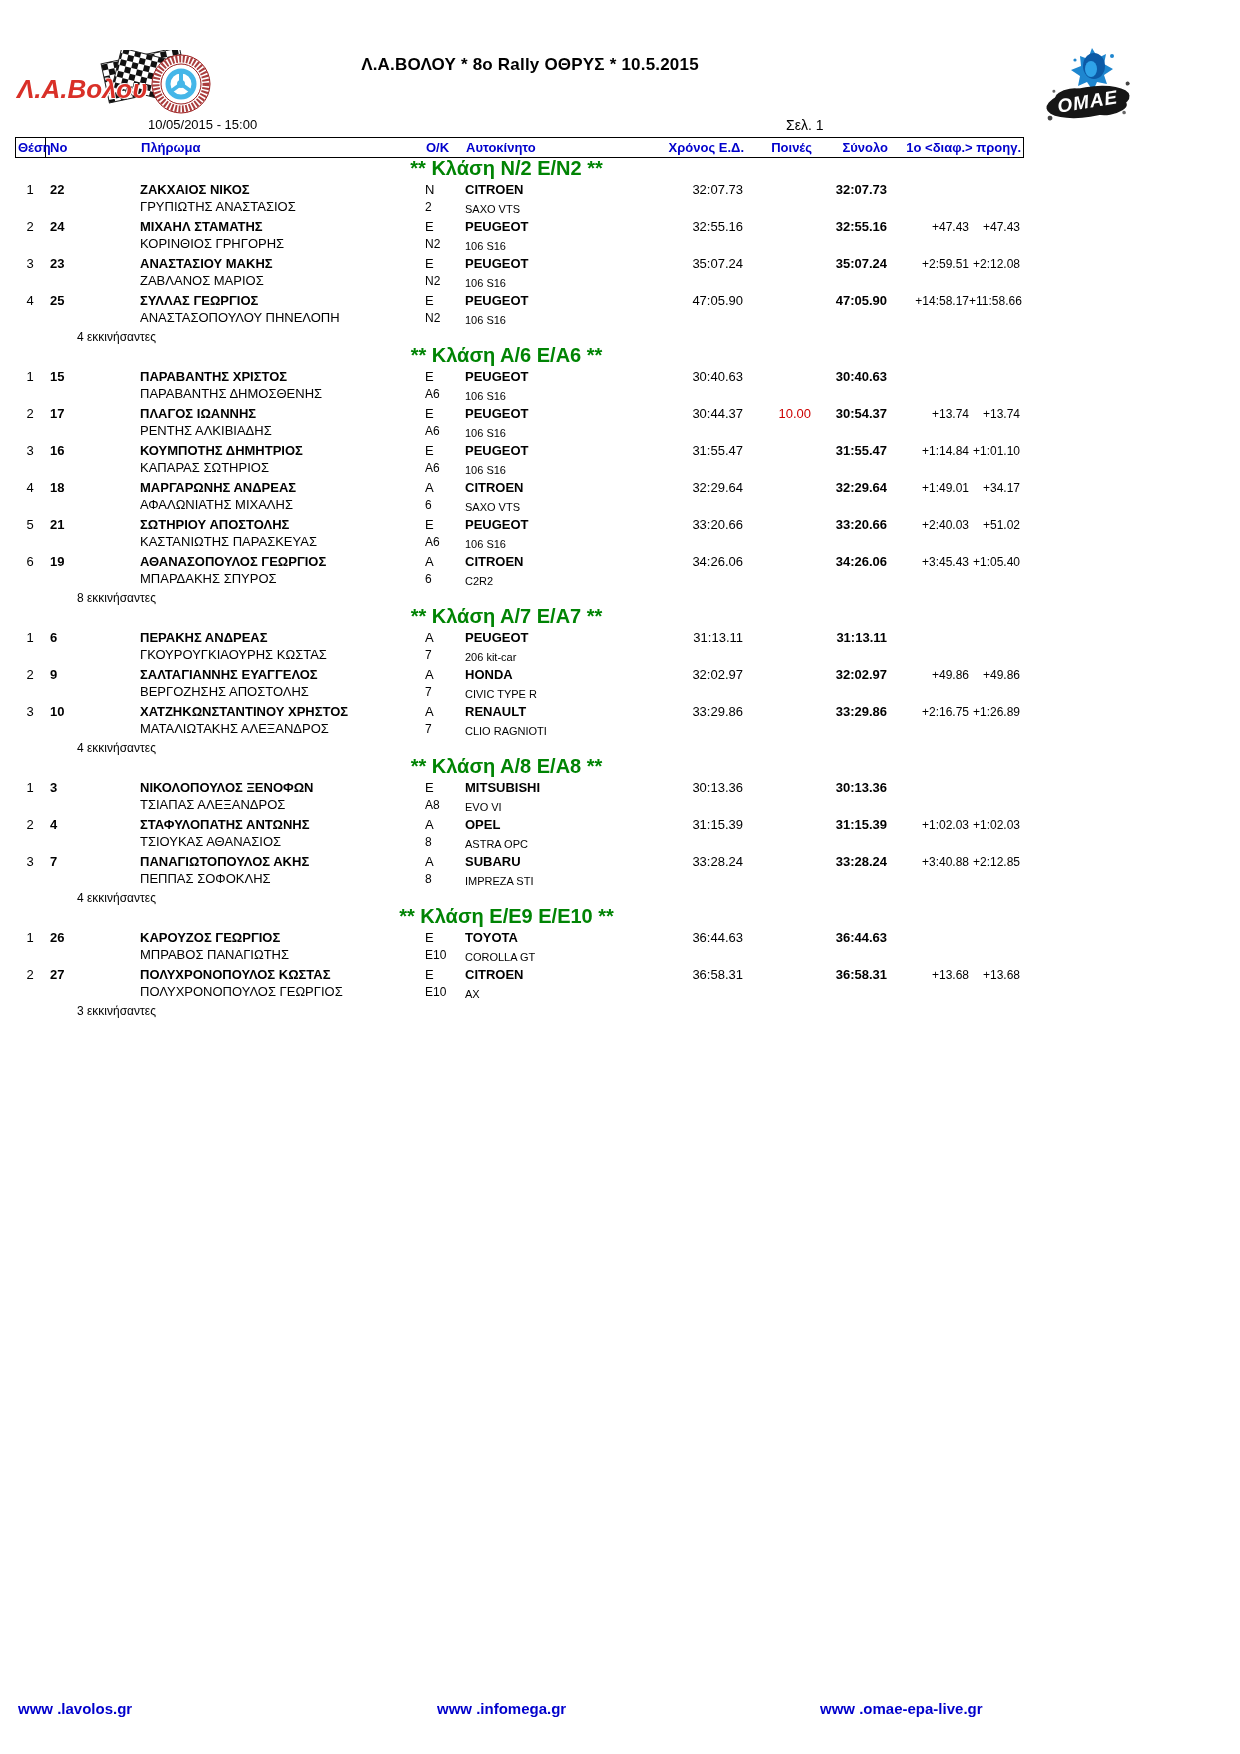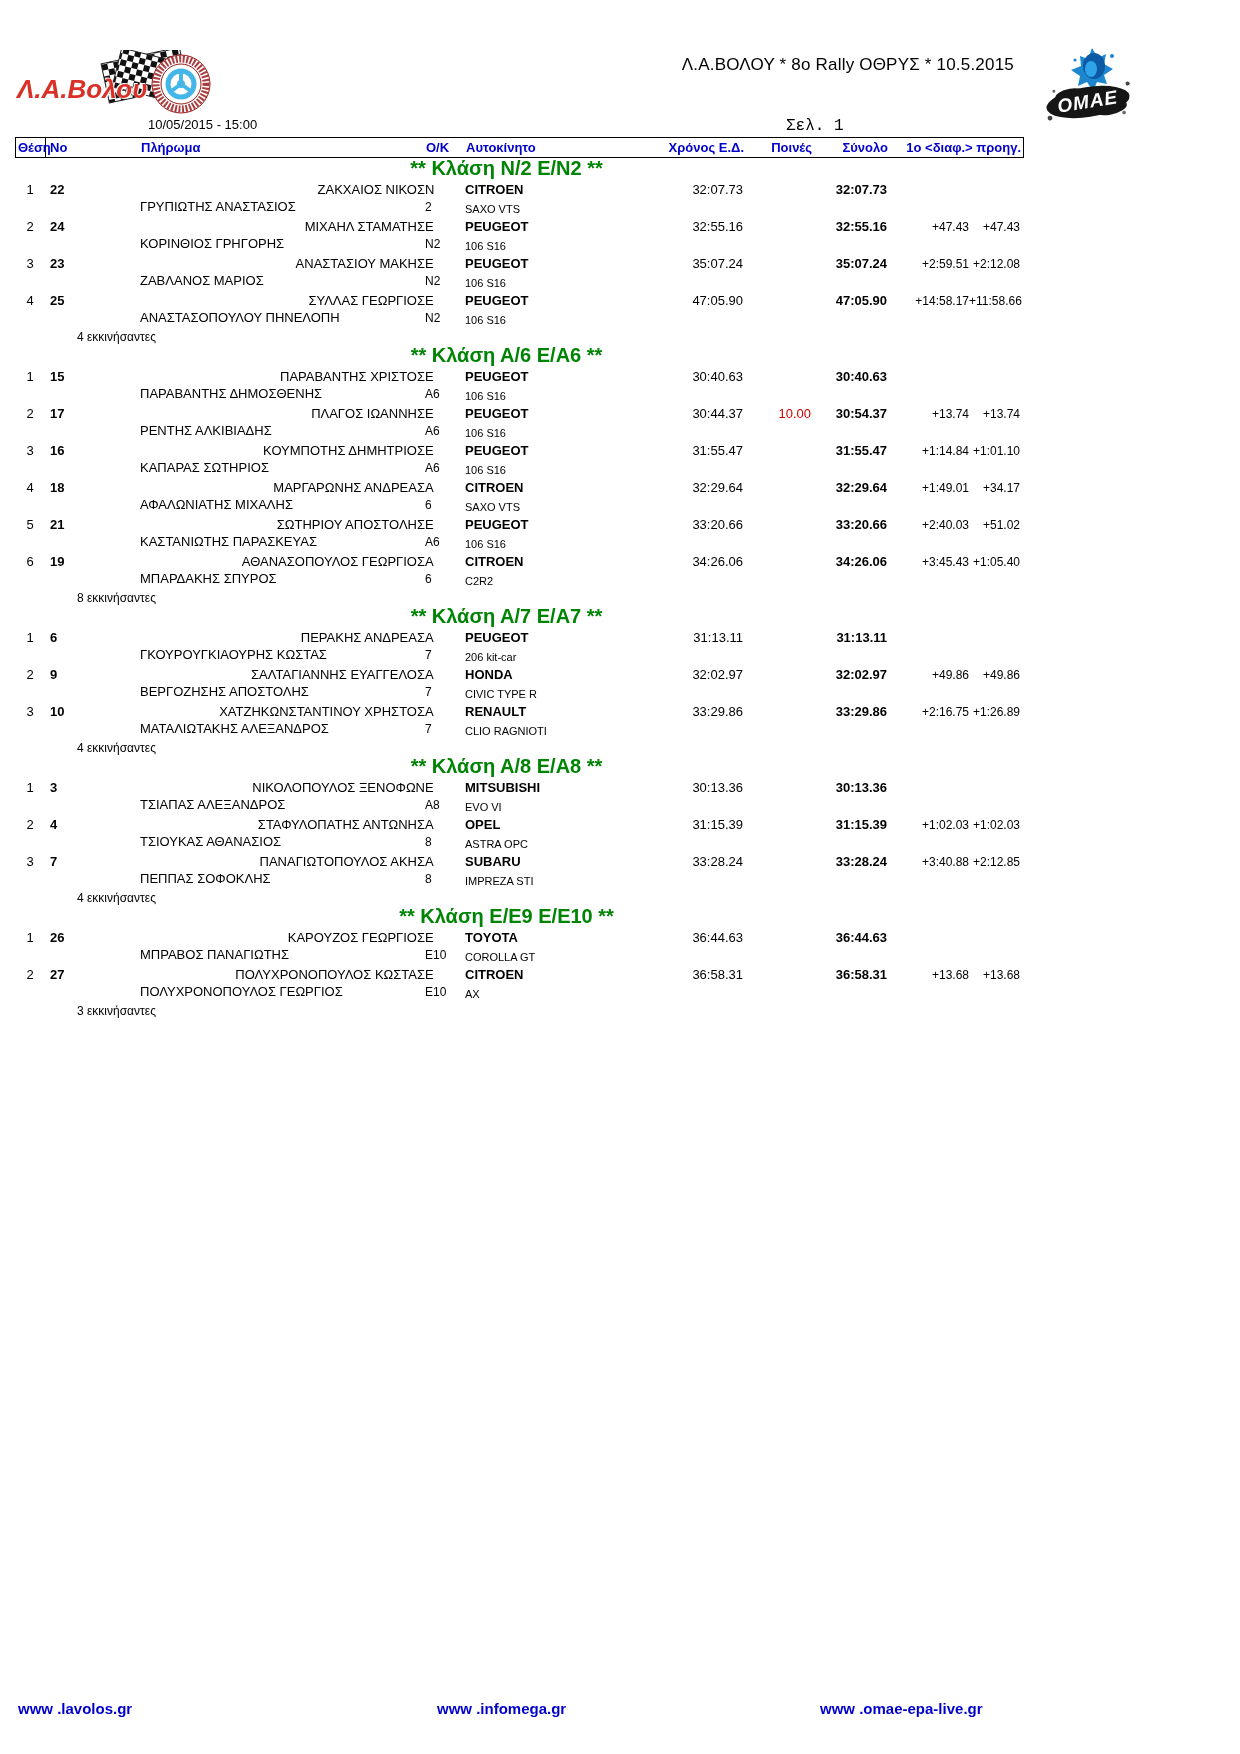--- a/index.html
+++ b/index.html
@@ -1,26 +1,26 @@
 <!DOCTYPE html>
 <html><head>
 <meta charset="utf-8">
 <style>
   html,body{margin:0;padding:0;background:#fff;}
   .page{position:relative;width:1240px;height:1754px;background:#fff;overflow:hidden;
         font-family:"Liberation Sans","DejaVu Sans",sans-serif;color:#000;
         --blue:#0000cc;--green:#008404;--red:#cc0000;--logored:#d93028;}
 
   
-  .title{position:absolute;left:6px;top:55px;width:1008px;text-align:right;
-         font-size:17px;font-weight:normal;letter-spacing:.2px;}
+  .title{position:absolute;left:26px;top:55px;width:1008px;text-align:center;
+         font-size:17px;font-weight:bold;letter-spacing:.2px;}
   .subtitle{position:absolute;left:15px;top:81px;width:1008px;text-align:center;
             font-size:15px;font-weight:bold;color:var(--green);}
   .datetime{position:absolute;left:148px;top:117px;font-size:13px;}
-  .page-label{position:absolute;left:786px;top:117px;font-size:16px;font-family:Liberation Mono, monospace;}
+  .page-label{position:absolute;left:786px;top:117px;font-size:14px;}
 
   .logo-left{position:absolute;left:15px;top:50px;width:205px;height:68px;}
   .logo-left svg{position:absolute;left:0;top:0;}
   .logo-text{position:absolute;left:2px;top:24px;font-size:26px;font-weight:bold;font-style:italic;
              color:var(--logored);text-shadow:1px 1px 0 #fff,-1px -1px 0 #fff;white-space:nowrap;}
   .omae{position:absolute;left:1042px;top:44px;width:95px;height:92px;}
 
   
   .tablewrap{position:absolute;left:15px;top:137px;width:1009px;}
   .grid{display:grid;grid-template-columns:30px 95px 285px 38px 152px 128px 68px 76px 82px 55px;}
@@ -31,21 +31,21 @@
   .h-car{padding-left:2px;}
   .h-time,.h-pen,.h-total{text-align:right;}
   .h-diff{grid-column:9/11;text-align:right;padding-right:4px;}
 
   .klass-title{font-size:20px;font-weight:bold;color:var(--green);line-height:15px;
                margin:3px 0 6px;text-align:center;width:100%;box-sizing:border-box;padding-right:26px;}
   .row{height:37px;font-size:13px;align-content:start;}
   .c{line-height:16px;}
   .pos{text-align:center;}
   .no{padding-left:5px;font-weight:bold;}
-  .driver{font-weight:normal;line-height:16px;text-align:right;}
+  .driver{font-weight:bold;line-height:16px;}
   .codriver{line-height:16px;margin-top:1px;}
   .okg{line-height:16px;}
   .okc{line-height:16px;margin-top:1px;font-size:12px;}
   .car{padding-left:2px;}
   .make{font-weight:bold;line-height:16px;}
   .model{font-size:11px;line-height:16px;margin-top:3px;}
   .num{text-align:right;line-height:16px;}
   .pen{color:var(--red);}
   .total{font-weight:bold;}
   .diff1,.diffp{font-size:12px;}

